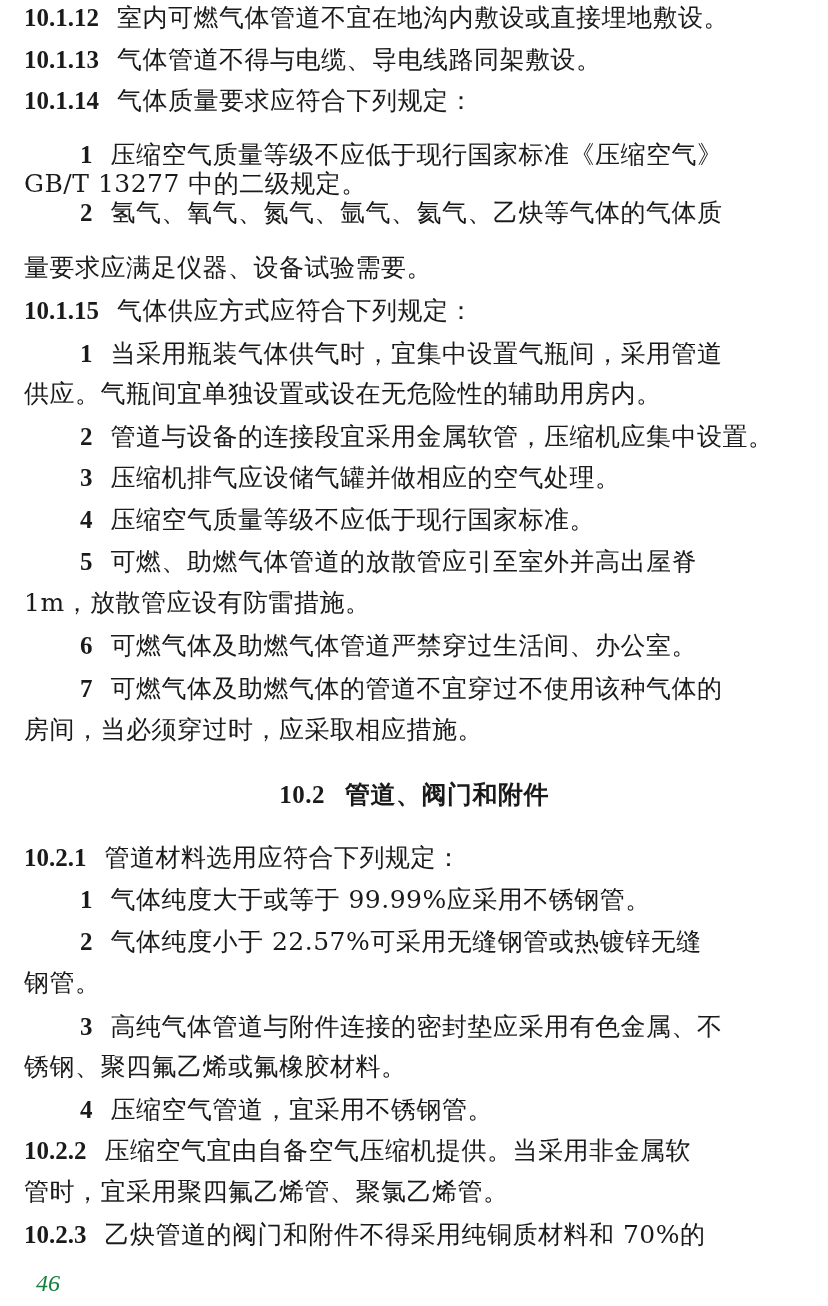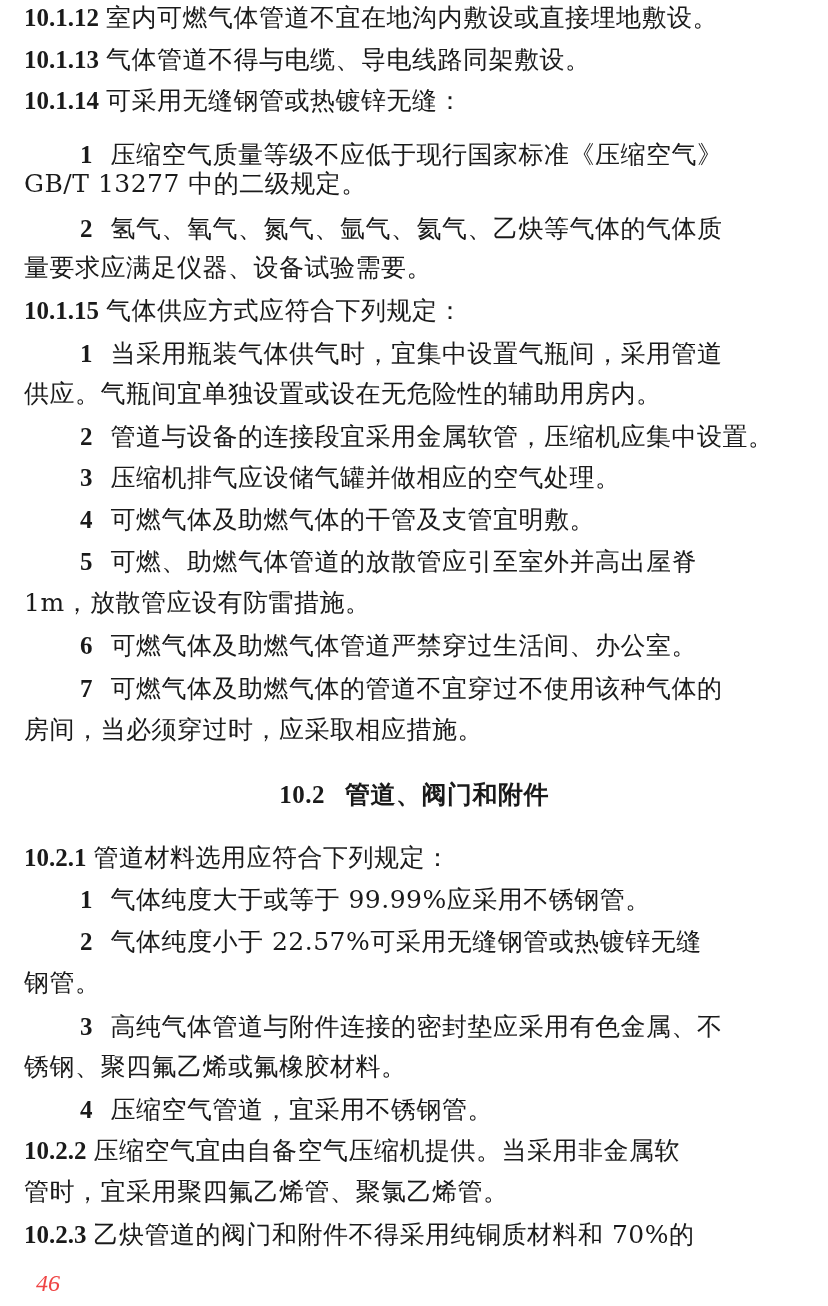--- a/index.html
+++ b/index.html
@@ -1,46 +1,46 @@
 <!DOCTYPE html>
 <html><head>
 <meta charset="utf-8">
 <style>
   html, body { margin: 0; padding: 0; background: #ffffff; }
   body { width: 828px; height: 1306px; position: relative; overflow: hidden;
          font-family: "DejaVu Serif", "Liberation Serif", serif; color: #1a1a1a; }
   .line { position: absolute; left: 0; white-space: nowrap; font-size: 25px; line-height: 30px; letter-spacing: 0.5px; }
   .num { font-family: "Liberation Serif", "DejaVu Serif", serif; font-weight: bold; font-size: 25px; letter-spacing: 0; }
-  .clause .num { margin-right: 7px; }
+  .clause .num { margin-right: 18px; }
   .item .num { margin-right: 18px; }
   .clause { left: 24px; }
   .item { left: 80px; }
   .cont { left: 24px; }
   .heading { left: 0; width: 828px; text-align: center; font-weight: bold; }
   .heading .hnum { font-family: "Liberation Serif", serif; font-weight: bold; margin-right: 20px; }
   .pageno { position: absolute; left: 36px; top: 1270px; font-style: italic; font-size: 24px;
-            font-family: "Liberation Serif", serif; color: #ef4444; }
+            font-family: "Liberation Serif", serif; color: #15803d; }
 </style>
 </head>
 <body>
 
 <div>
   <div class="line clause" style="top:3px"><span class="num">10.1.12</span><span>室内可燃气体管道不宜在地沟内敷设或直接埋地敷设。</span></div>
   <div class="line clause" style="top:45px"><span class="num">10.1.13</span><span>气体管道不得与电缆、导电线路同架敷设。</span></div>
-  <div class="line clause" style="top:86px"><span class="num">10.1.14</span><span>可采用无缝钢管或热镀锌无缝：</span></div>
+  <div class="line clause" style="top:86px"><span class="num">10.1.14</span><span>气体质量要求应符合下列规定：</span></div>
   <div class="line item" style="top:140px"><span class="num">1</span><span>压缩空气质量等级不应低于现行国家标准《压缩空气》</span></div>
   <div class="line cont" style="top:169px"><span>GB/T 13277 中的二级规定。</span></div>
-  <div class="line item" style="top:214px"><span class="num">2</span><span>氢气、氧气、氮气、氩气、氦气、乙炔等气体的气体质</span></div>
+  <div class="line item" style="top:198px"><span class="num">2</span><span>氢气、氧气、氮气、氩气、氦气、乙炔等气体的气体质</span></div>
   <div class="line cont" style="top:253px"><span>量要求应满足仪器、设备试验需要。</span></div>
   <div class="line clause" style="top:296px"><span class="num">10.1.15</span><span>气体供应方式应符合下列规定：</span></div>
   <div class="line item" style="top:339px"><span class="num">1</span><span>当采用瓶装气体供气时，宜集中设置气瓶间，采用管道</span></div>
   <div class="line cont" style="top:379px"><span>供应。气瓶间宜单独设置或设在无危险性的辅助用房内。</span></div>
   <div class="line item" style="top:422px"><span class="num">2</span><span>管道与设备的连接段宜采用金属软管，压缩机应集中设置。</span></div>
   <div class="line item" style="top:463px"><span class="num">3</span><span>压缩机排气应设储气罐并做相应的空气处理。</span></div>
-  <div class="line item" style="top:505px"><span class="num">4</span><span>可燃气体及助燃气体的干管及支管宜明敷。</span></div>
+  <div class="line item" style="top:505px"><span class="num">4</span><span>压缩空气质量等级不应低于现行国家标准。</span></div>
   <div class="line item" style="top:547px"><span class="num">5</span><span>可燃、助燃气体管道的放散管应引至室外并高出屋脊</span></div>
   <div class="line cont" style="top:588px"><span>1m，放散管应设有防雷措施。</span></div>
   <div class="line item" style="top:631px"><span class="num">6</span><span>可燃气体及助燃气体管道严禁穿过生活间、办公室。</span></div>
   <div class="line item" style="top:674px"><span class="num">7</span><span>可燃气体及助燃气体的管道不宜穿过不使用该种气体的</span></div>
   <div class="line cont" style="top:715px"><span>房间，当必须穿过时，应采取相应措施。</span></div>
 
   <div class="line heading" style="top:780px"><span class="hnum">10.2</span><span>管道、阀门和附件</span></div>
 
   <div class="line clause" style="top:843px"><span class="num">10.2.1</span><span>管道材料选用应符合下列规定：</span></div>
   <div class="line item" style="top:885px"><span class="num">1</span><span>气体纯度大于或等于 99.99%应采用不锈钢管。</span></div>

